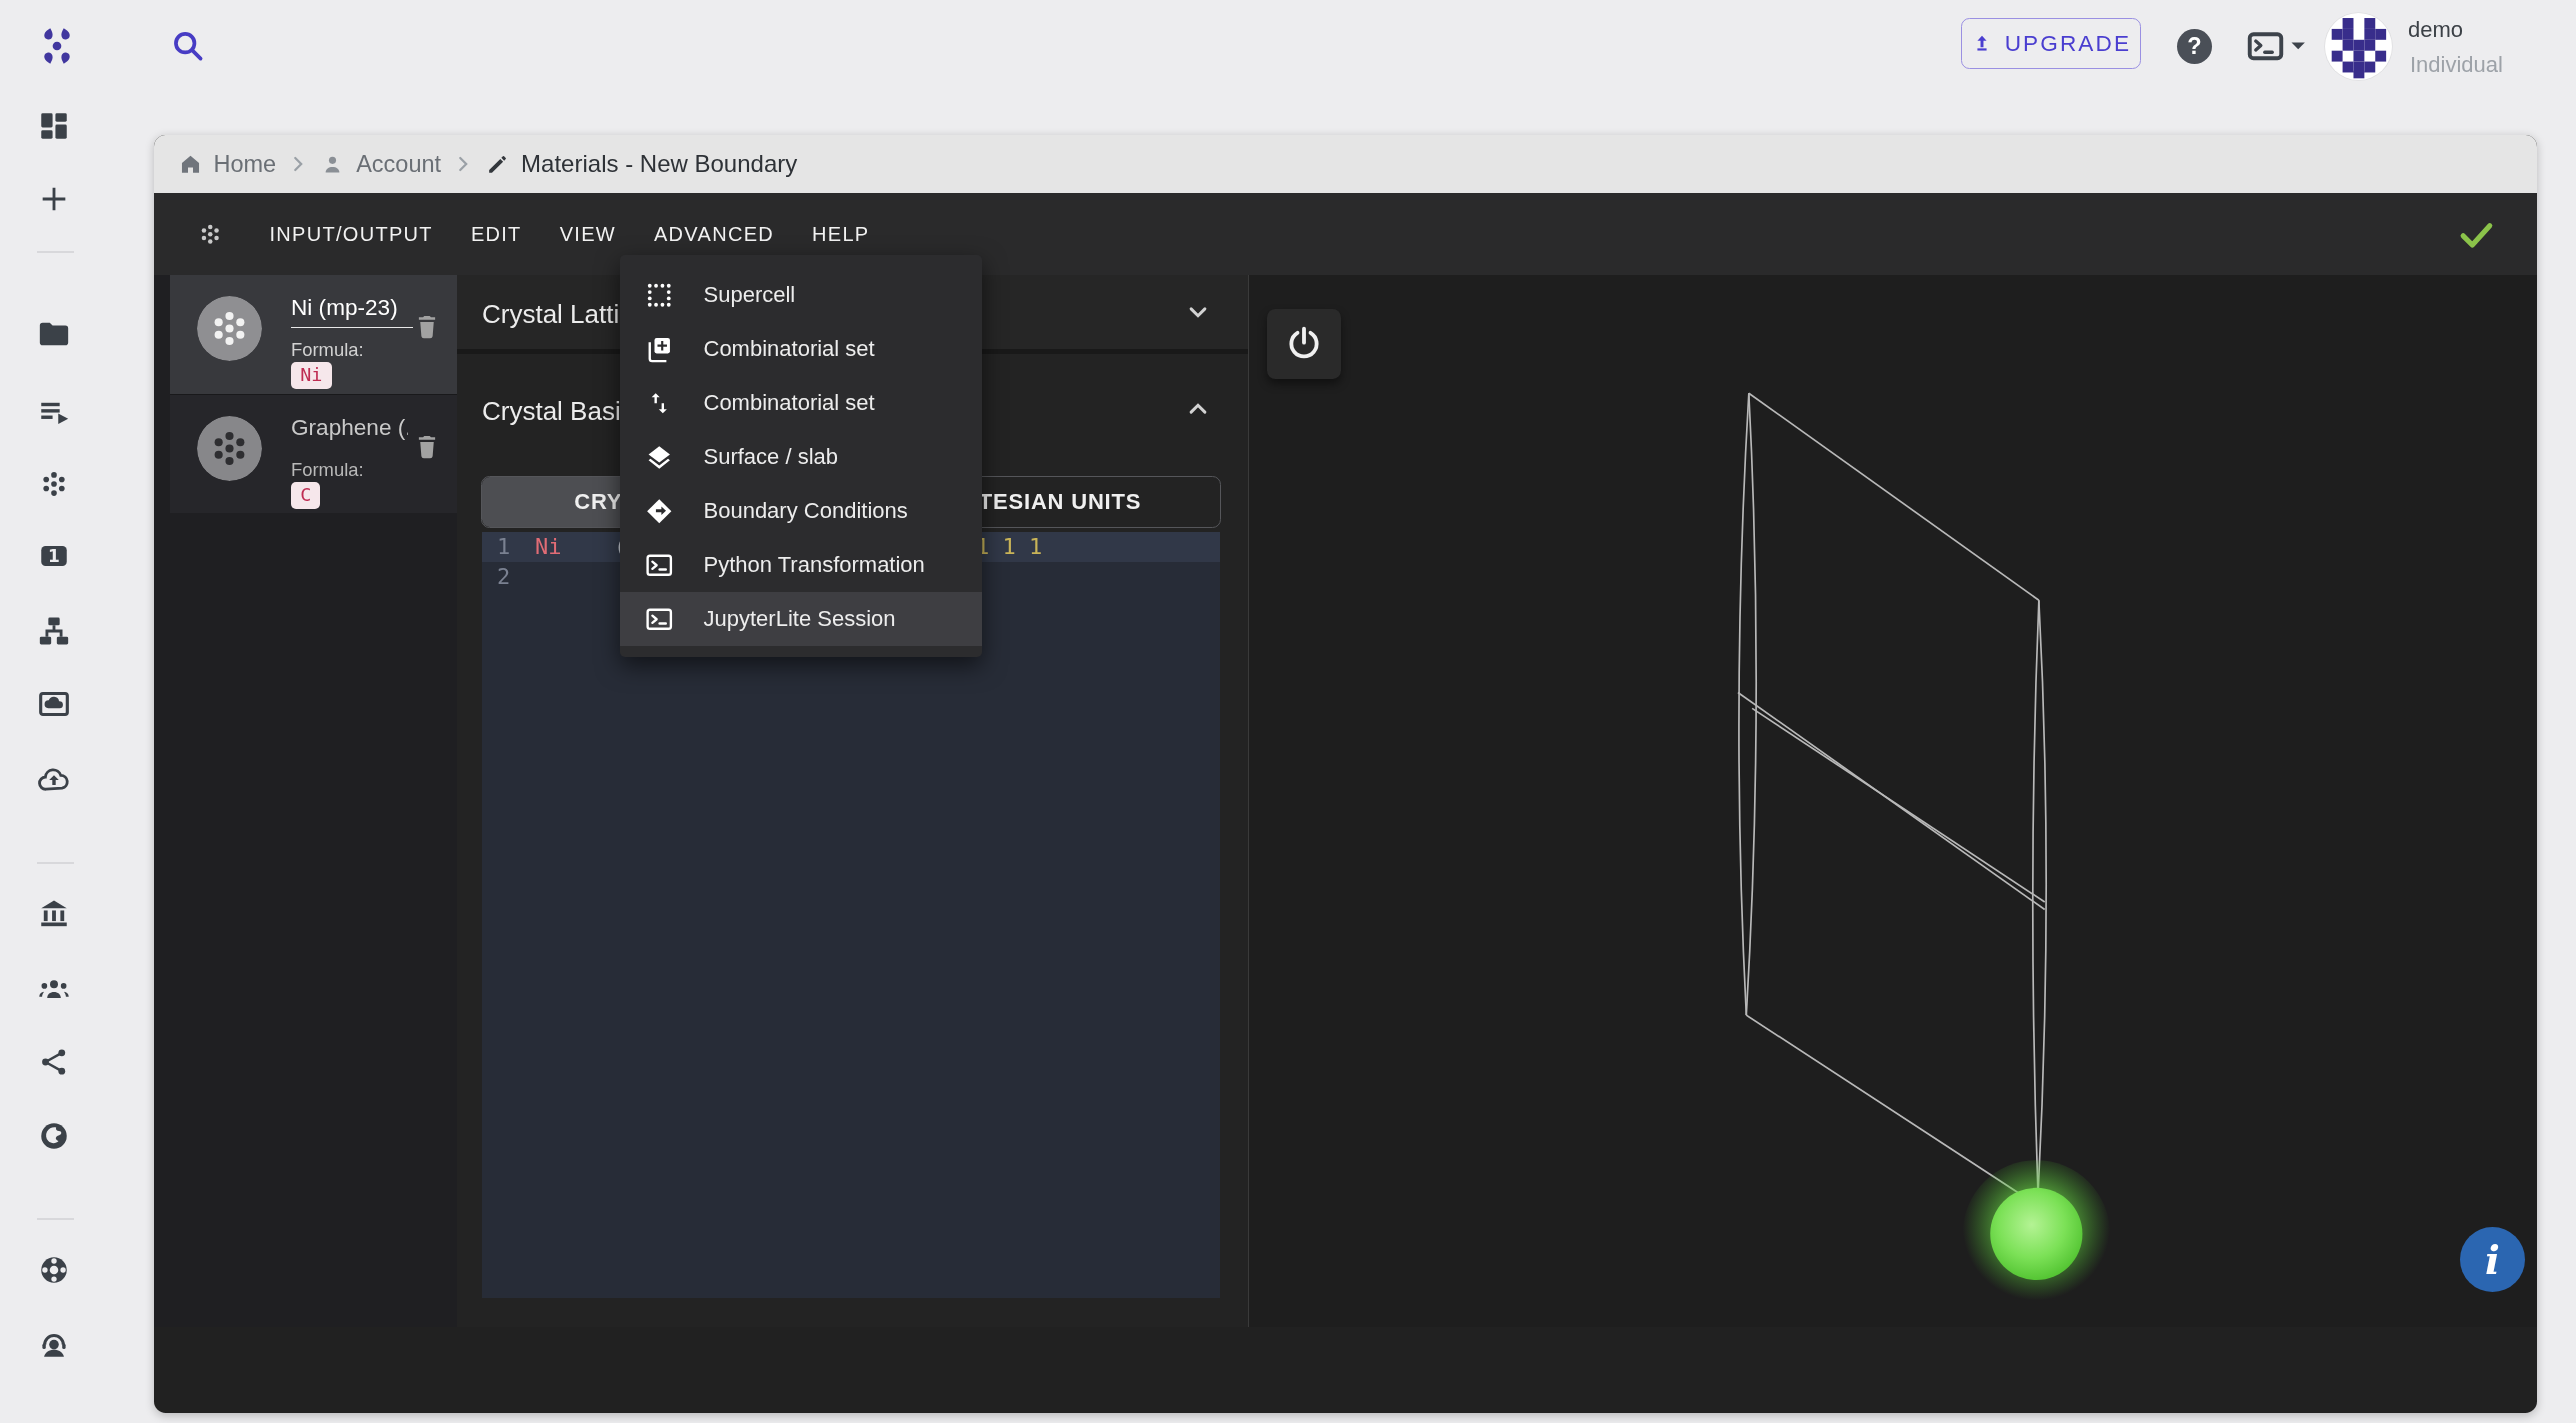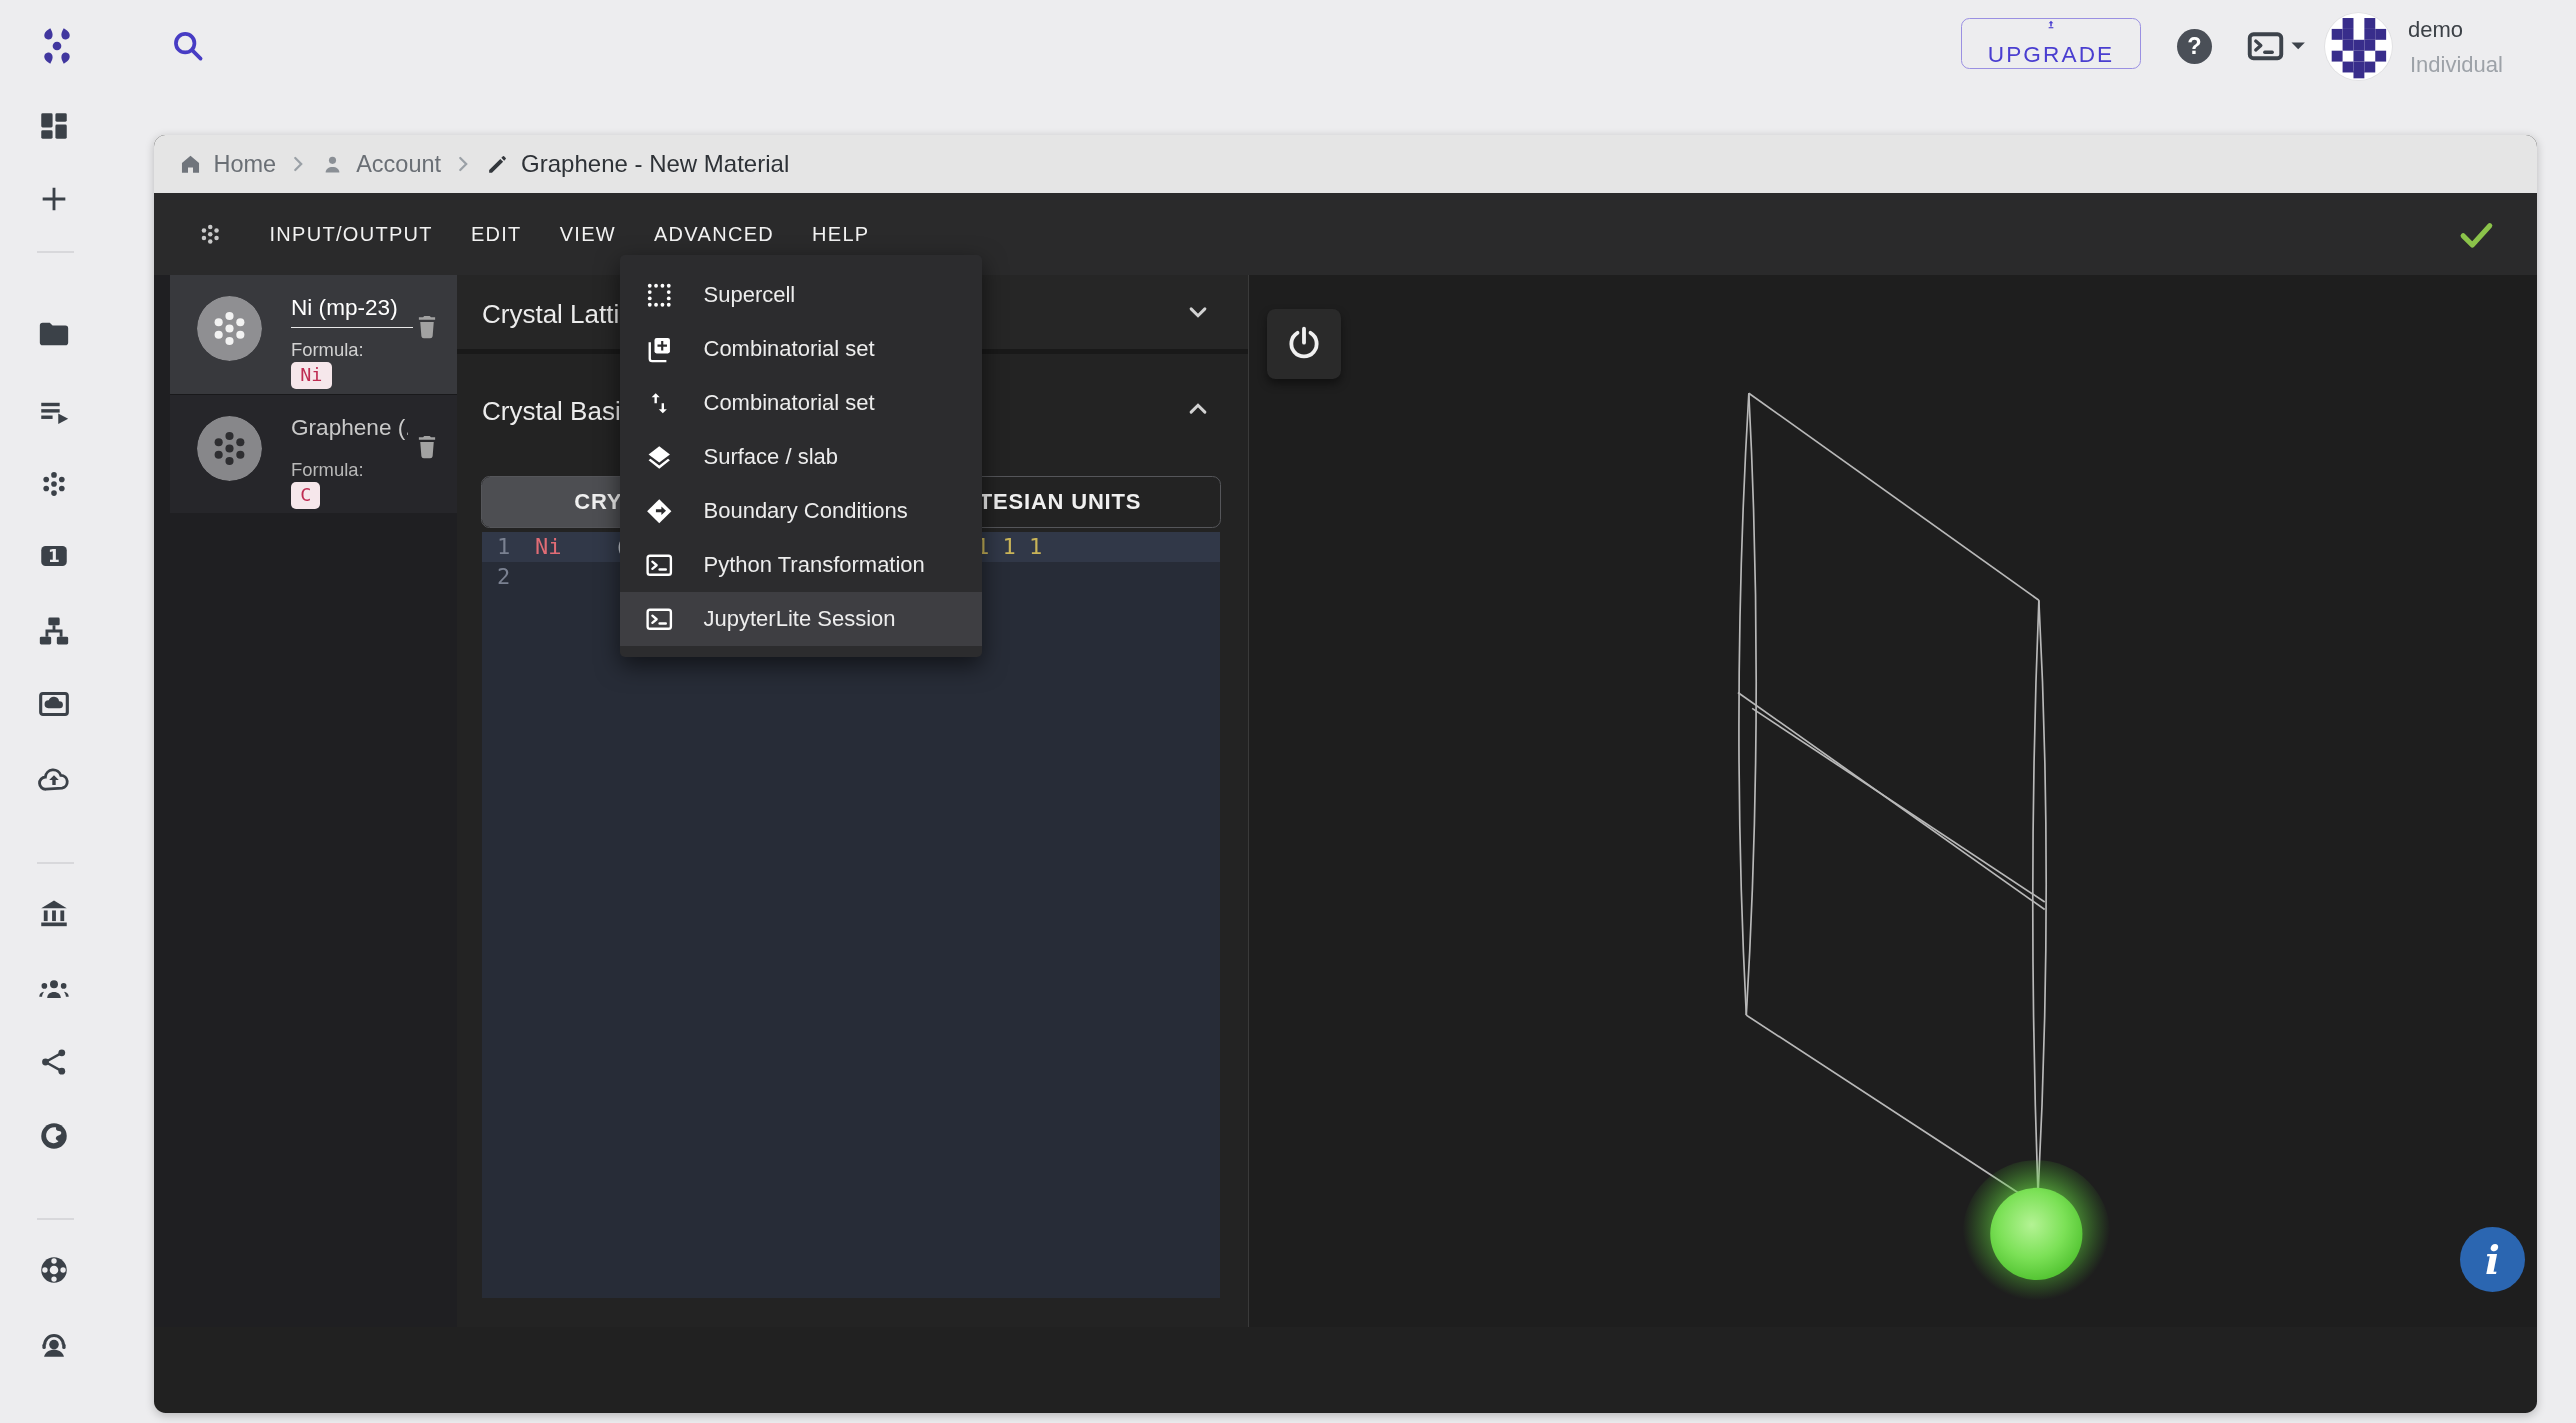--- a/index.html
+++ b/index.html
@@ -10,21 +10,21 @@
     -webkit-font-smoothing:antialiased;
   }
   .abs{position:absolute;}
   .flex{display:flex;align-items:center;}
 
   
   .icon-btn{cursor:pointer;}
   .upgrade-btn{
     left:1961px;top:18.4px;width:180px;height:51px;border:1.7px solid #9a90e2;border-radius:8.4px;
     display:flex;align-items:center;justify-content:center;gap:11.7px;background:transparent;
-    color:#4a3ed0;font-size:22.6px;font-weight:500;letter-spacing:2.1px;box-sizing:border-box;flex-direction:column;
+    color:#4a3ed0;font-size:22.6px;font-weight:500;letter-spacing:2.1px;box-sizing:border-box;
   }
   .help-circle{
     left:2177px;top:28.5px;width:35px;height:35px;border-radius:50%;background:#4a4f57;
     display:flex;align-items:center;justify-content:center;color:#fff;font-size:23.5px;font-weight:700;
   }
   .avatar{
     left:2325px;top:12.6px;width:67px;height:67px;border-radius:50%;background:#ffffff;
     overflow:hidden;box-shadow:0 0 0 0.8px rgba(0,0,0,.06);
   }
   .user-name{left:2408px;top:17px;font-size:22px;color:#3c4147;}
@@ -339,21 +339,21 @@
           <path d="M5.4 19.6c0-3.4 3-5.3 6.6-5.3s6.6 1.9 6.6 5.3z"></path>
         </g>
       </svg>
     <span class="crumb-label icon-btn">Account</span>
     <svg width="22" height="22" viewBox="0 0 24 24">
         <path d="M9 5.5l6.5 6.5L9 18.5" fill="none" stroke="#9aa0a6" stroke-width="2.4" stroke-linecap="round"></path>
       </svg>
     <svg width="25" height="25" viewBox="0 0 24 24">
         <path d="M4 17.3V20h2.7L17.4 9.3l-2.7-2.7zM19.9 6.8c.3-.3.3-.8 0-1.1l-1.6-1.6a.77.77 0 0 0-1.1 0l-1.5 1.5 2.7 2.7z" fill="#33373c"></path>
       </svg>
-    <span class="crumb-last">Graphene - New Material</span>
+    <span class="crumb-last">Materials - New Boundary</span>
   </div>
 
   <div class="menubar">
     <svg width="28.5" height="28.5" viewBox="0 0 24 24" style="margin-right:45px;">
         <g fill="#c9c9c9">
           <circle cx="12" cy="12" r="1.9"></circle>
           <circle cx="12" cy="5.8" r="1.9"></circle>
           <circle cx="17.3" cy="8.9" r="1.9"></circle>
           <circle cx="17.3" cy="15.1" r="1.9"></circle>
           <circle cx="12" cy="18.2" r="1.9"></circle>

